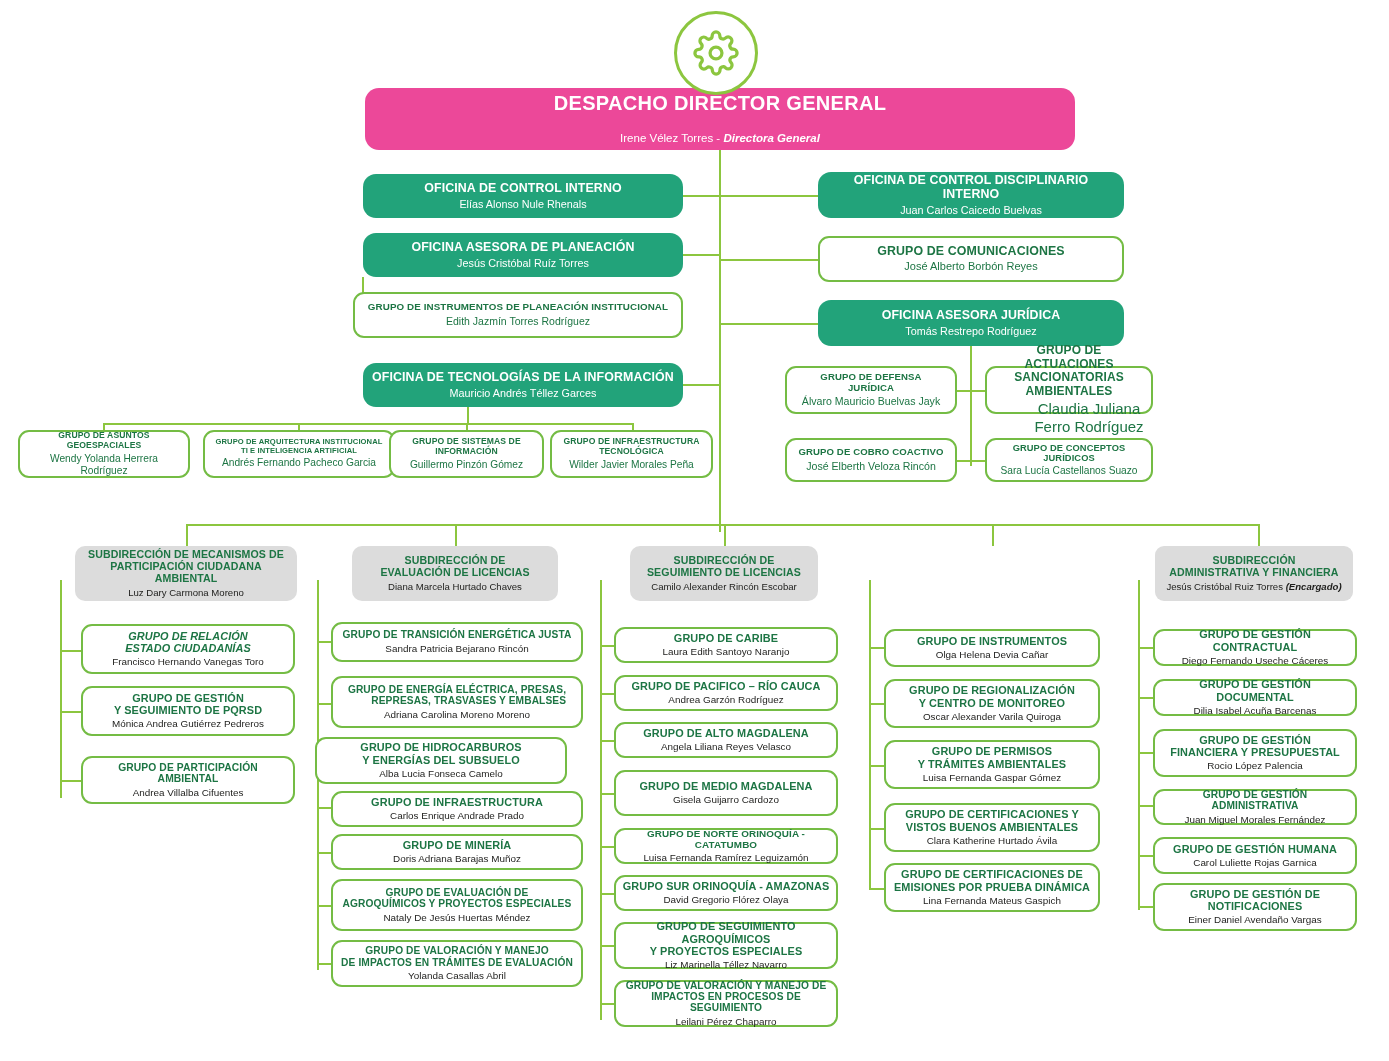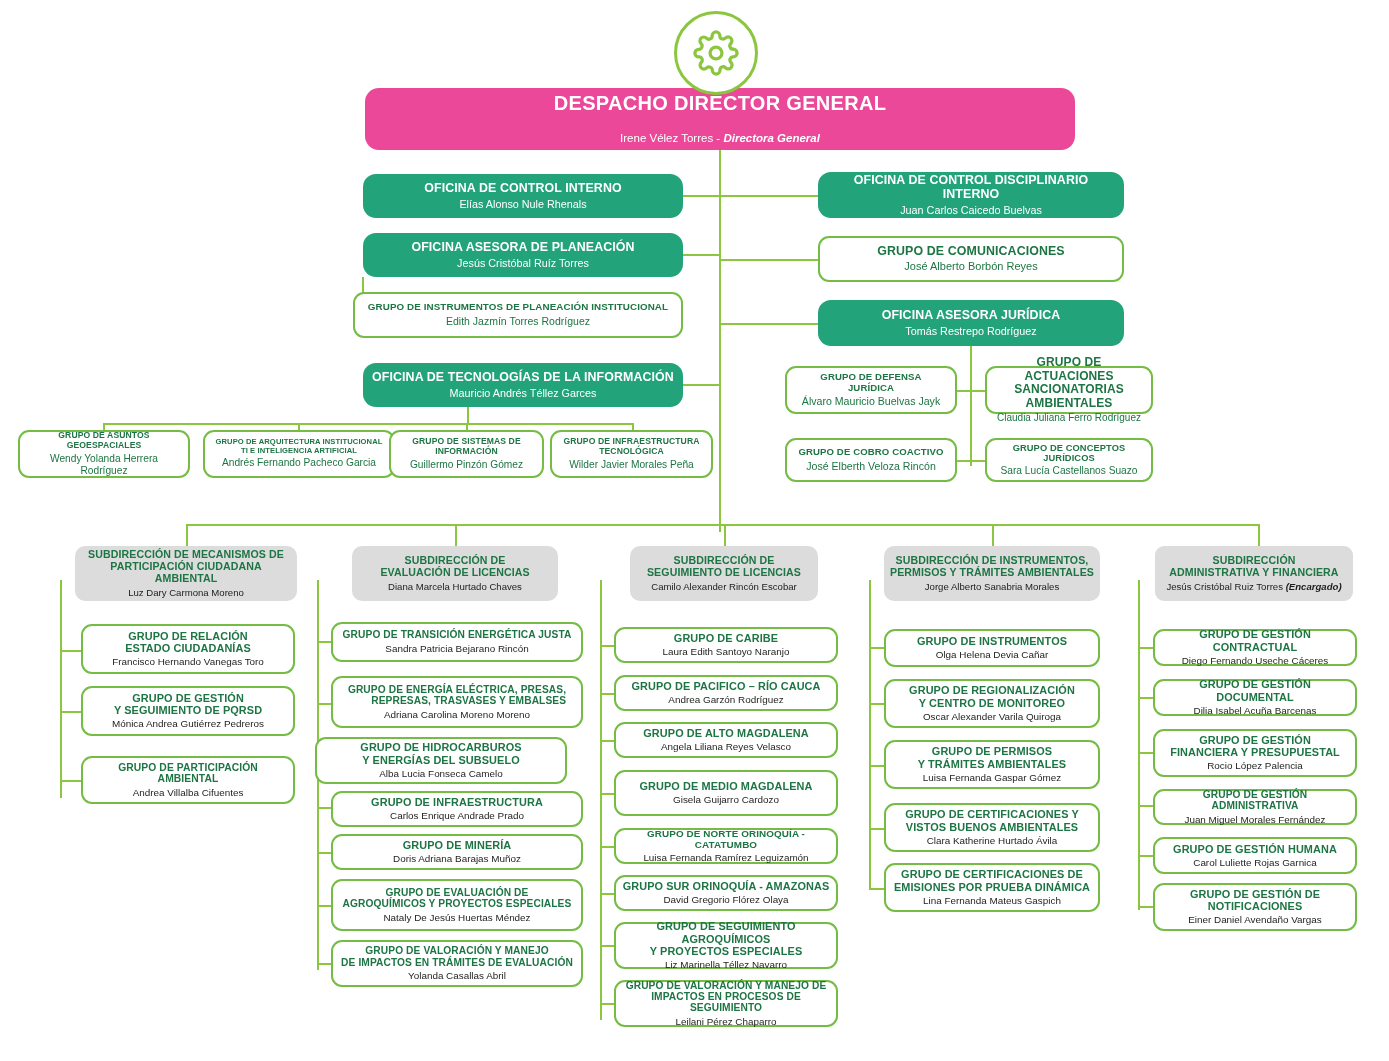--- a/index.html
+++ b/index.html
@@ -189,21 +189,21 @@
   <div class="ln lnv" style="left:970px;top:366px;height:100px;"></div>
 
   <div class="box outline g-md" style="left:785px;top:366px;width:172px;height:48px;">
     <div class="t" style="white-space:pre-line;">GRUPO DE DEFENSA
 JURÍDICA</div>
     <div class="s">Álvaro Mauricio Buelvas Jayk</div>
   </div>
   <div class="box outline g-md" style="left:985px;top:366px;width:168px;height:48px;">
     <div class="t" style="white-space:pre-line;font-size:12px;">GRUPO DE ACTUACIONES
 SANCIONATORIAS AMBIENTALES</div>
-    <div class="s" style="font-size:10px;">Claudia Juliana Ferro Rodríguez</div>
+    <div class="s" style="font-size:15px;margin-left:40px;">Claudia Juliana Ferro Rodríguez</div>
   </div>
   <div class="box outline g-md" style="left:785px;top:438px;width:172px;height:44px;">
     <div class="t">GRUPO DE COBRO COACTIVO</div>
     <div class="s">José Elberth Veloza Rincón</div>
   </div>
   <div class="box outline g-md" style="left:985px;top:438px;width:168px;height:44px;">
     <div class="t" style="font-size:9.3px;">GRUPO DE CONCEPTOS JURÍDICOS</div>
     <div class="s" style="font-size:10.2px;">Sara Lucía Castellanos Suazo</div>
   </div>
 
@@ -218,21 +218,21 @@
     <div class="t" style="white-space:pre-line;">SUBDIRECCIÓN DE MECANISMOS DE
 PARTICIPACIÓN CIUDADANA AMBIENTAL</div>
     <div class="s"><span>Luz Dary Carmona Moreno</span><i></i></div>
   </div>
   <div class="ln lnv" style="left:60px;top:580px;height:218px;"></div>
   <div class="ln lnh" style="left:60px;top:650px;width:23px;"></div>
   <div class="ln lnh" style="left:60px;top:711px;width:23px;"></div>
   <div class="ln lnh" style="left:60px;top:780px;width:23px;"></div>
 
   <div class="box outline g-lg" style="left:81px;top:624px;width:214px;height:50px;">
-    <div class="t" style="white-space:pre-line;">GRUPO DE RELACIÓN
+    <div class="t" style="white-space:pre-line;font-style:italic;">GRUPO DE RELACIÓN
 ESTADO CIUDADANÍAS</div>
     <div class="s">Francisco Hernando Vanegas Toro</div>
   </div>
   <div class="box outline g-lg" style="left:81px;top:686px;width:214px;height:50px;">
     <div class="t" style="white-space:pre-line;">GRUPO DE GESTIÓN
 Y SEGUIMIENTO DE PQRSD</div>
     <div class="s">Mónica Andrea Gutiérrez Pedreros</div>
   </div>
   <div class="box outline g-lg" style="left:81px;top:756px;width:214px;height:48px;">
     <div class="t" style="font-size:10.3px;">GRUPO DE PARTICIPACIÓN AMBIENTAL</div>
@@ -329,25 +329,20 @@
     <div class="t" style="white-space:pre-line;">GRUPO DE SEGUIMIENTO AGROQUÍMICOS
 Y PROYECTOS ESPECIALES</div>
     <div class="s">Liz Marinella Téllez Navarro</div>
   </div>
   <div class="box outline g-lg" style="left:614px;top:980px;width:224px;height:47px;">
     <div class="t" style="white-space:pre-line;font-size:10.2px;">GRUPO DE VALORACIÓN Y MANEJO DE
 IMPACTOS EN PROCESOS DE SEGUIMIENTO</div>
     <div class="s">Leilani Pérez Chaparro</div>
   </div>
 
-  <div class="box grey" style="left:884px;top:546px;width:216px;height:55px;">
-    <div class="t" style="white-space:pre-line;">SUBDIRECCIÓN DE INSTRUMENTOS,
-PERMISOS Y TRÁMITES AMBIENTALES</div>
-    <div class="s"><span>Jorge Alberto Sanabria Morales</span><i></i></div>
-  </div>
   <div class="ln lnv" style="left:869px;top:580px;height:310px;"></div>
   <div class="ln lnh" style="left:869px;top:647px;width:16px;"></div>
   <div class="ln lnh" style="left:869px;top:703px;width:16px;"></div>
   <div class="ln lnh" style="left:869px;top:765px;width:16px;"></div>
   <div class="ln lnh" style="left:869px;top:828px;width:16px;"></div>
   <div class="ln lnh" style="left:869px;top:888px;width:16px;"></div>
 
   <div class="box outline g-lg" style="left:884px;top:629px;width:216px;height:38px;">
     <div class="t">GRUPO DE INSTRUMENTOS</div>
     <div class="s">Olga Helena Devia Cañar</div>

